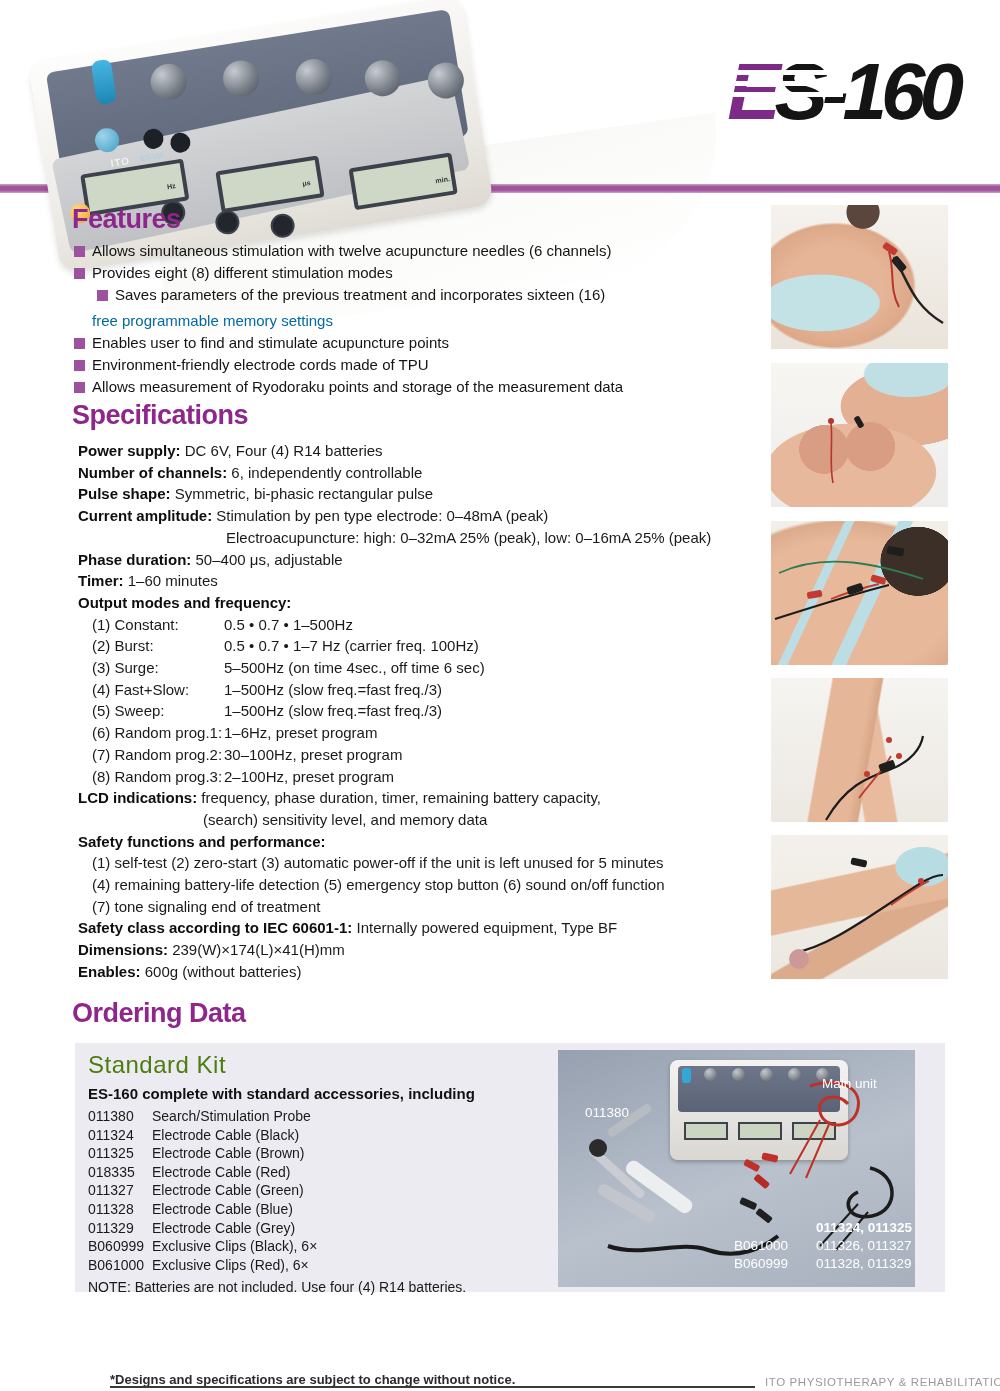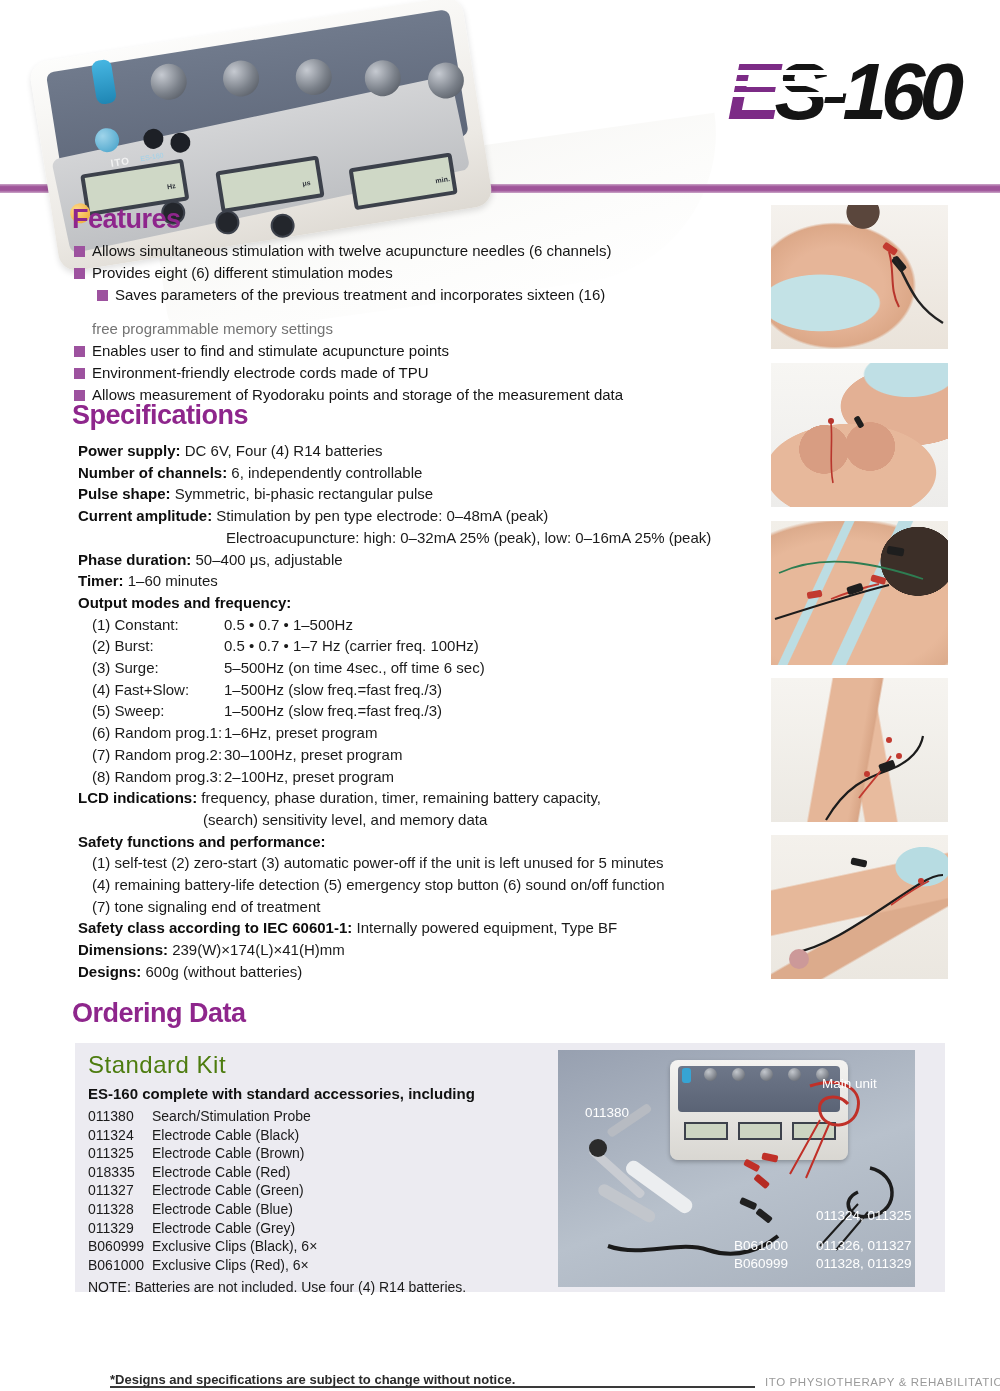--- a/index.html
+++ b/index.html
@@ -48,21 +48,21 @@
 
   
   .sec-title{position:absolute;left:72px;font-size:27px;font-weight:bold;color:#8e268c;
              letter-spacing:-.5px;z-index:2;}
 
   
   .features-list{position:absolute;left:74px;top:242px;width:700px;z-index:2;}
   .feat-item{display:flex;align-items:flex-start;margin-bottom:4.5px;text-align:right;}
   .feat-bullet{flex:0 0 11px;width:11px;height:11px;background:#9d529f;margin:4px 7px 0 0;}
   .feat-text{font-size:15px;line-height:17.5px;color:#141414;}
-  .feat-text2{margin:0 0 4.5px 18px;font-size:15px;line-height:17.5px;color:#737373;}
+  .feat-text2{margin:0 0 4.5px 18px;font-size:15px;line-height:17.5px;color:#0369a1;}
 
   
   .spec-body{position:absolute;left:78px;top:440px;width:700px;z-index:2;}
   .spec-line{font-size:15px;line-height:21.7px;white-space:nowrap;color:#1a1a1a;}
   .spec-line .b{font-weight:bold;color:#0e0e0e;}
   .ind-amp{padding-left:148px;}
   .ind-lcd{padding-left:125px;}
   .ind-1{padding-left:14px;}
   .mode-row{display:flex;padding-left:14px;}
   .mode-name{flex:0 0 132px;white-space:nowrap;}
@@ -172,23 +172,23 @@
   <div class="divider"></div>
 
   <div class="sec-title" style="top:204px;">Features</div>
   <div class="features-list">
     <div class="feat-item">
       <span class="feat-bullet"></span>
       <span class="feat-text">Allows simultaneous stimulation with twelve acupuncture needles (6 channels)</span>
     </div>
     <div class="feat-item">
       <span class="feat-bullet"></span>
-      <span class="feat-text">Provides eight (6) different stimulation modes</span>
-    </div>
-    <div class="feat-item" style="margin-bottom:16px;padding-left:23px;">
+      <span class="feat-text">Provides eight (8) different stimulation modes</span>
+    </div>
+    <div class="feat-item" style="margin-bottom:8px;padding-left:23px;">
       <span class="feat-bullet"></span>
       <span class="feat-text">Saves parameters of the previous treatment and incorporates sixteen (16)</span>
     </div>
     <div class="feat-text2">free programmable memory settings</div>
     <div class="feat-item">
       <span class="feat-bullet"></span>
       <span class="feat-text">Enables user to find and stimulate acupuncture points</span>
     </div>
     <div class="feat-item">
       <span class="feat-bullet"></span>
@@ -243,21 +243,21 @@
         <span class="mode-freq">2–100Hz, preset program</span>
       </div>
     <div class="spec-line"><span class="b">LCD indications:</span> <span>frequency, phase duration, timer, remaining battery capacity,</span></div>
     <div class="spec-line ind-lcd">(search) sensitivity level, and memory data</div>
     <div class="spec-line"><span class="b">Safety functions and performance:</span></div>
     <div class="spec-line ind-1">(1) self-test  (2) zero-start  (3) automatic power-off if the unit is left unused for 5 minutes</div>
     <div class="spec-line ind-1">(4) remaining battery-life detection  (5) emergency stop button  (6) sound on/off function</div>
     <div class="spec-line ind-1">(7) tone signaling end of treatment</div>
     <div class="spec-line"><span class="b">Safety class according to IEC 60601-1:</span> <span>Internally powered equipment, Type BF</span></div>
     <div class="spec-line"><span class="b">Dimensions:</span> <span>239(W)×174(L)×41(H)mm</span></div>
-    <div class="spec-line"><span class="b">Designs:</span> <span>600g (without batteries)</span></div>
+    <div class="spec-line"><span class="b">Enables:</span> <span>600g (without batteries)</span></div>
   </div>
 
   <div class="sec-title" style="top:998px;">Ordering Data</div>
   <div class="kit-box">
     <div class="kit-title">Standard Kit</div>
     <div class="kit-subtitle">ES-160 complete with standard accessories, including</div>
     <div class="kit-items">
       <div class="kit-row">
           <span class="kit-code">011380</span>
           <span>Search/Stimulation Probe</span>
@@ -324,21 +324,21 @@
         <rect x="198" y="162" width="17" height="7" rx="2" fill="#202020" transform="rotate(38 206 165)"></rect>
         <path d="M252,36 C282,26 304,38 300,58 C296,80 266,80 262,62 C258,46 280,42 290,54" stroke="#c03028" stroke-width="3" fill="none"></path>
         <path d="M262,70 L232,124 M272,72 L248,128" stroke="#c03028" stroke-width="2" fill="none"></path>
         <path d="M312,118 C340,124 342,160 314,166 C290,171 282,150 300,142" stroke="#1c1c1c" stroke-width="3.5" fill="none"></path>
         <path d="M300,154 L262,196 M310,162 L278,200" stroke="#1c1c1c" stroke-width="2" fill="none"></path>
       </svg>
       <div class="kit-label" style="left:27px;top:55px;">011380</div>
       <div class="kit-label" style="left:264px;top:26px;">Main unit</div>
       <div class="kit-label" style="left:176px;top:188px;">B061000</div>
       <div class="kit-label" style="left:176px;top:206px;">B060999</div>
-      <div class="kit-label" style="left:258px;top:158px;">011324, 011325</div>
+      <div class="kit-label" style="left:258px;top:170px;font-weight:bold;">011324, 011325</div>
       <div class="kit-label" style="left:258px;top:188px;">011326, 011327</div>
       <div class="kit-label" style="left:258px;top:206px;">011328, 011329</div>
     </div>
   </div>
 
   <div class="photo" id="p1">
     <svg class="wires" viewBox="0 0 177 144">
       <rect x="112" y="40" width="15" height="7" rx="2" fill="#c23a30" transform="rotate(35 119 43)"></rect>
       <rect x="120" y="55" width="16" height="8" rx="2" fill="#1e1e1e" transform="rotate(50 128 59)"></rect>
       <path d="M123,52 C138,78 142,100 172,118" stroke="#222" stroke-width="2.5" fill="none"></path>

